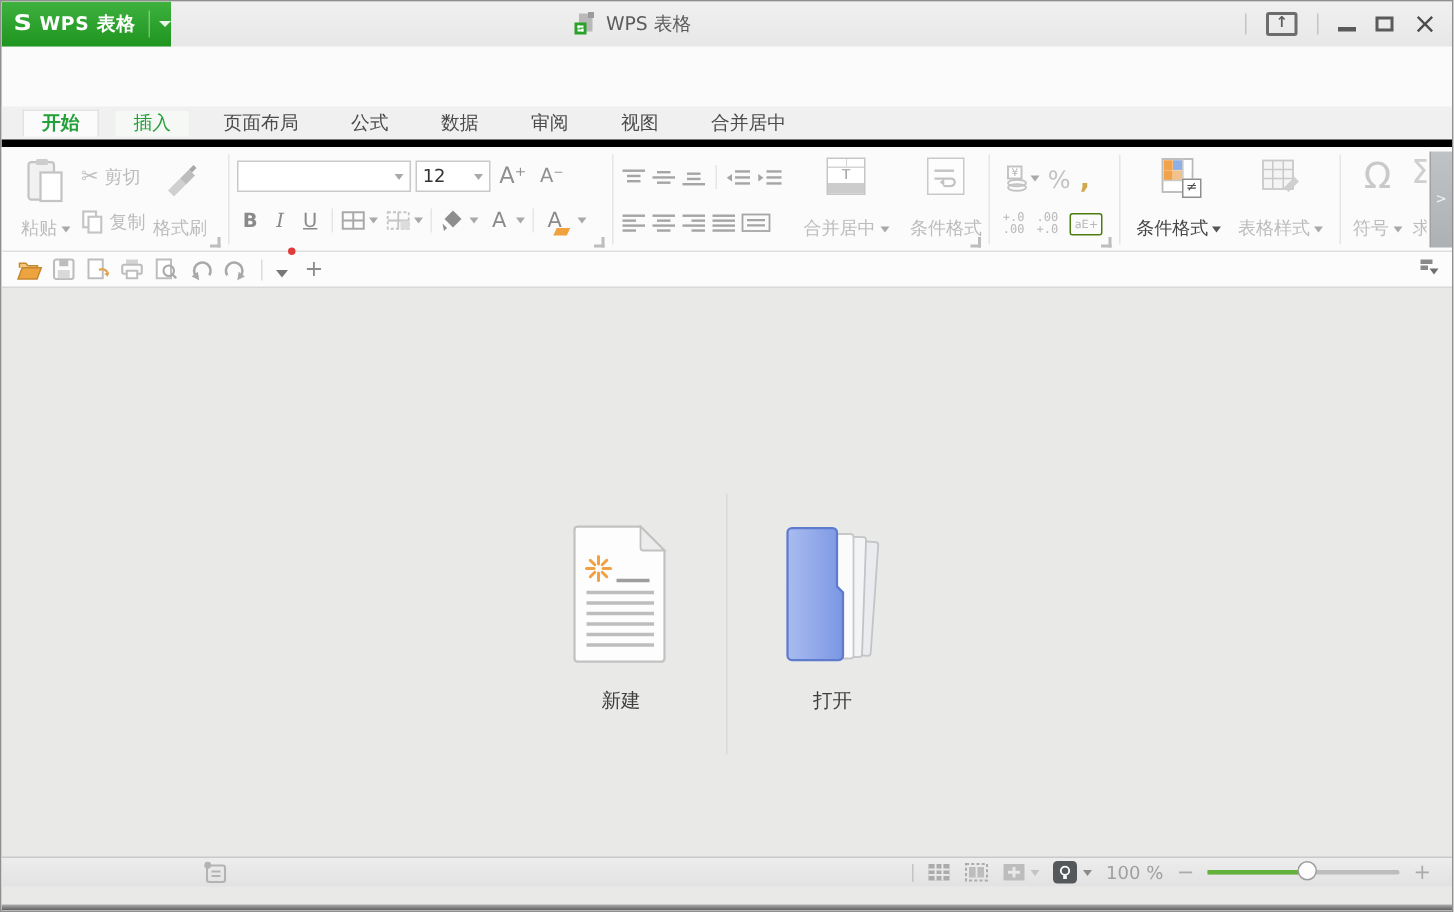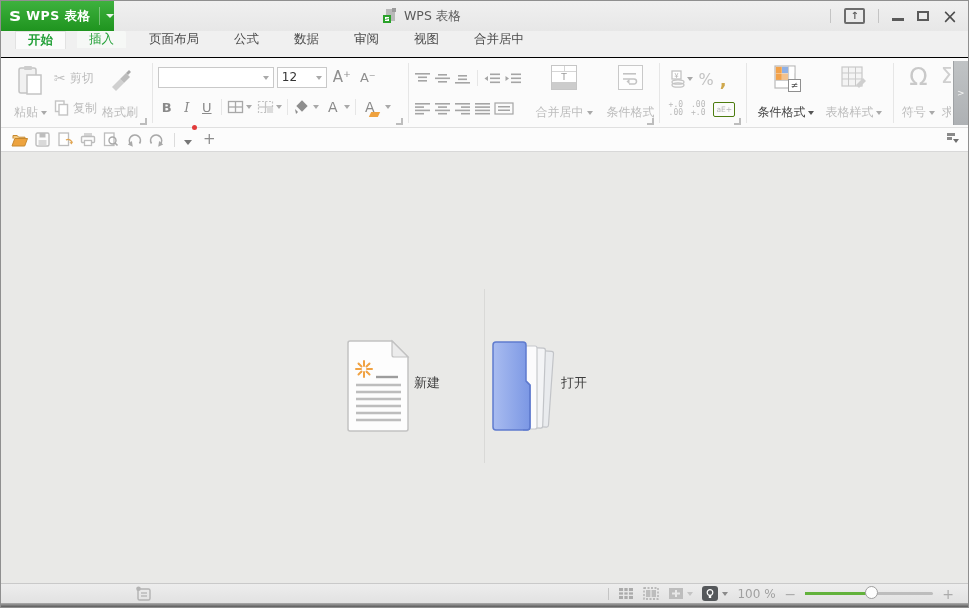--- a/index.html
+++ b/index.html
@@ -21,22 +21,22 @@
   .win-ctrl { position:absolute; right:10px; top:0; height:30px; display:flex; align-items:center; gap:13px; }
   .vline { width:1px; height:14px; background:#c4c4c4; }
   .panel-btn { width:21px; height:16px; border:2px solid #6c6c6c; border-radius:2px;
                display:flex; align-items:center; justify-content:center;
                font-size:10px; font-weight:bold; color:#5e5e5e; line-height:1; }
   .min-btn { width:12px; height:3px; background:#5a5a5a; margin-top:6px; }
   .max-btn { width:12px; height:10px; border:2px solid #5a5a5a; }
   .close-btn { font-size:19px; color:#4c4c4c; line-height:1; }
 
   
-  .tabbar { height:27px; background:#f0f0f0; display:flex; align-items:flex-start;
-            padding-left:14px; border-bottom:1px solid #000000; }
+  .tabbar { height:27px; background:#f0f0f0; display:flex; align-items:center;
+            padding-left:14px; border-bottom:5px solid #000000;margin-top:40px; }
   .tab { display:flex; align-items:center; padding:0 12px; margin-right:11px;
          font-size:12.5px; color:#4b4b4b; white-space:nowrap; }
   .tab.active { background:#fbfbfb; border:1px solid #e2e2e2; border-bottom:none;
                 color:#23a038; font-weight:bold; }
   .tab.hot { background:#f6f8f6; border-radius:2px 2px 0 0; color:#23a038; }
 
   
   .ribbon { position:relative; height:70px; background:#fbfbfb; display:flex; align-items:stretch;
             padding:3px 0 0 6px; border-bottom:1px solid #e0e0e0; }
   .grp { position:relative; display:flex; padding:2px 4px 4px 4px; }
@@ -78,27 +78,27 @@
               display:flex; align-items:center; gap:7px; padding-left:10px; }
   .qsep { width:1px; height:14px; background:#dcdcdc; margin:0 2px; }
   .cust { position:relative; padding-right:4px; }
   .reddot { position:absolute; right:-1px; top:-5px; width:5px; height:5px; border-radius:50%; background:#e23b3b; }
   .qplus { font-size:15px; color:#8d8d8d; line-height:1; }
   .qb-right { position:absolute; right:8px; top:4px; }
 
   
   .canvas { position:relative; height:433px; background:#e9e9e7; }
   .start { position:absolute; left:0; right:0; top:137px; display:flex; justify-content:center; }
-  .start-item { width:140px; display:flex; flex-direction:row; align-items:center; }
+  .start-item { width:140px; display:flex; flex-direction:column; align-items:center; }
   .start-item .ico { margin-top:20px; }
   .start-item .cap { margin-top:14px; font-size:13px; color:#3d3d3d; }
   .start-div { width:1px; height:174px; background:#d9d9d7; }
 
   
-  .statusbar { position:absolute; left:0; right:0; bottom:4px; height:20px;
+  .statusbar { position:absolute; left:0; right:0; bottom:16px; height:20px;
                background:linear-gradient(#ededed,#e2e2e2); border-top:1px solid #c9c9c9;
                display:flex; align-items:center; font-size:12px; color:#9c9c9c; }
   .sb-left { margin-left:134px; }
   .sb-right { margin-left:auto; display:flex; align-items:center; gap:9px; padding-right:14px; }
   .track { position:relative; width:128px; height:3px; background:#bdbdbd; border-radius:2px; }
   .track .fill { position:absolute; left:0; top:0; bottom:0; width:52%; background:#62b23c; }
   .thumb { position:absolute; left:52%; top:-6px; width:13px; height:13px; margin-left:-7px;
            background:#fdfdfd; border:1px solid #9e9e9e; border-radius:50%; }
   .zoomtxt { color:#a0a0a0; }
   .pm { font-size:14px; color:#ababab; line-height:1; }

